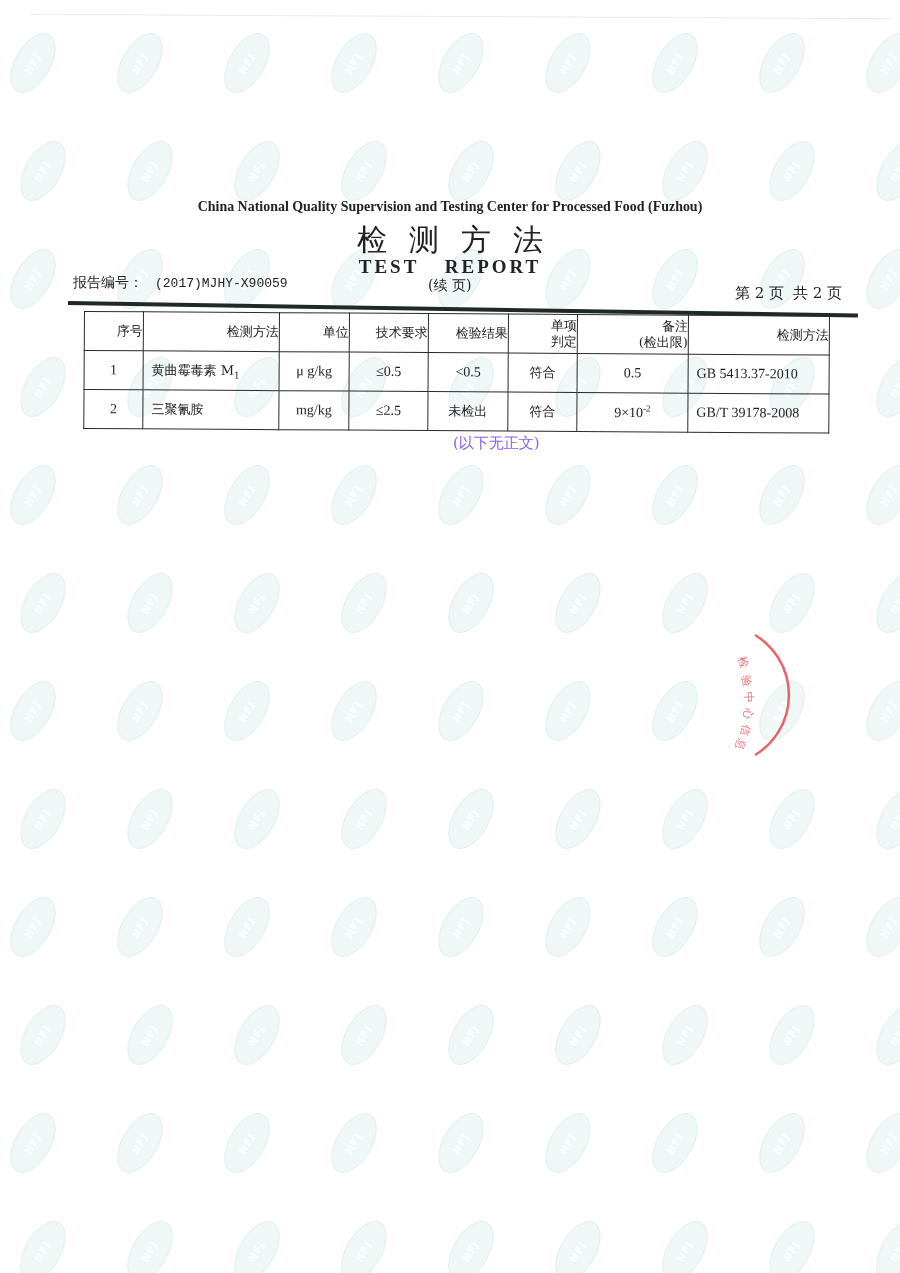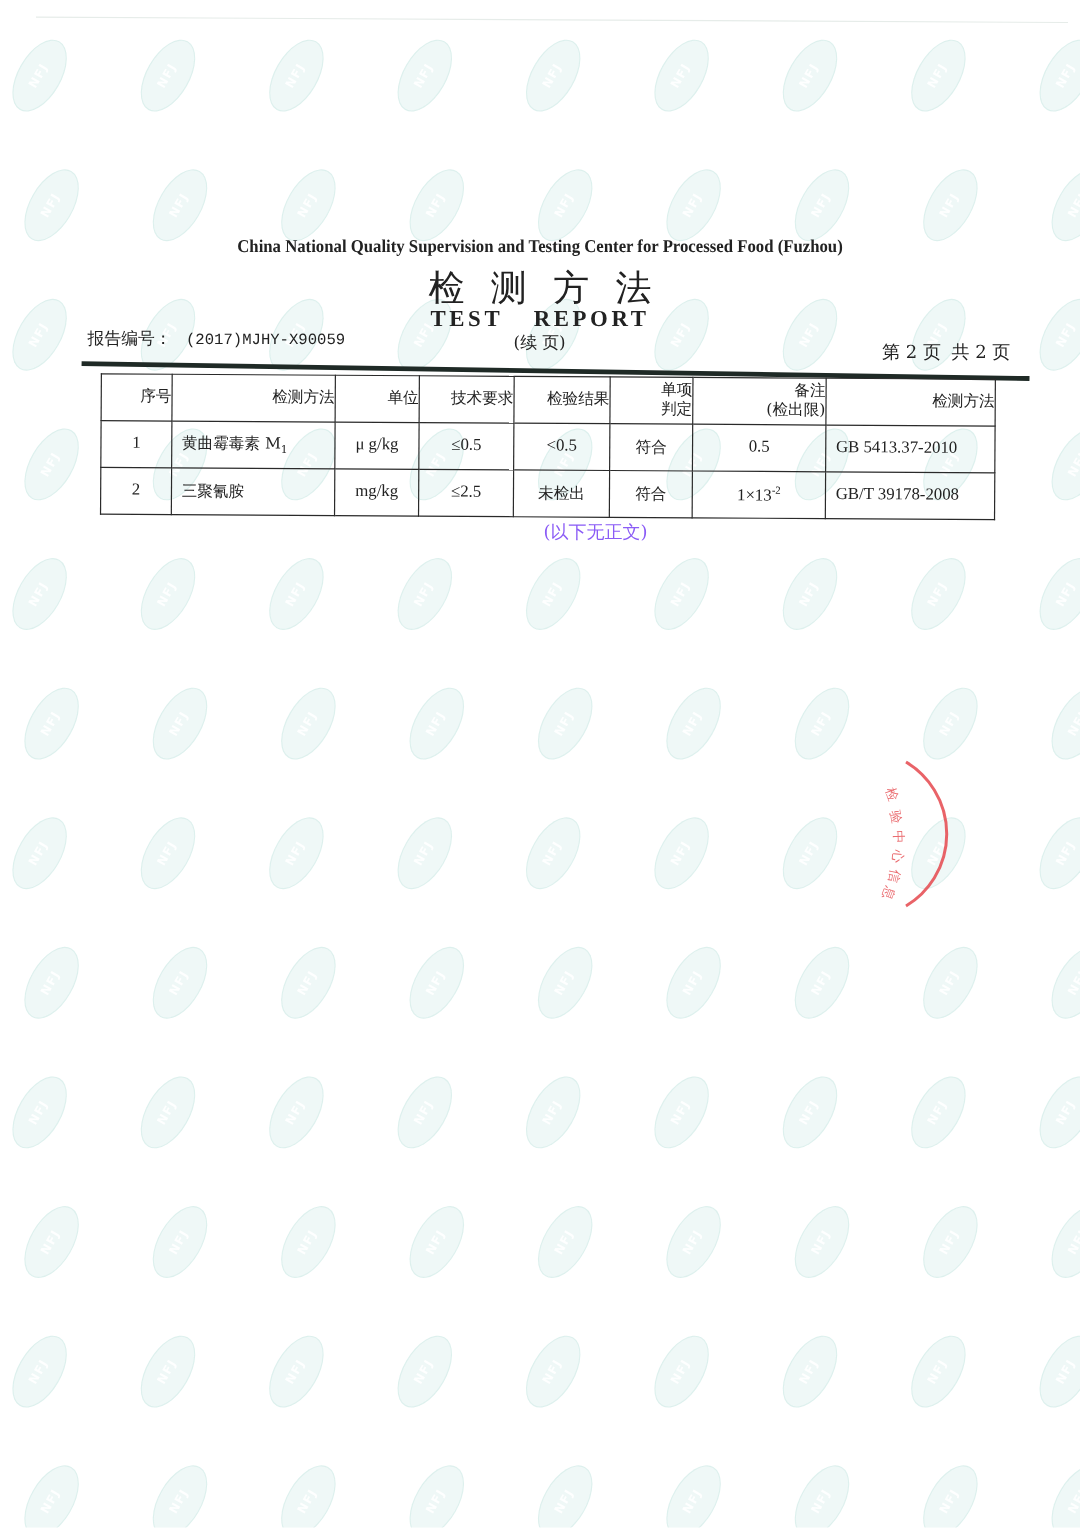--- a/index.html
+++ b/index.html
@@ -488,21 +488,21 @@
           <td class="num left">GB 5413.37-2010</td>
         </tr>
         <tr>
           <td class="num">2</td>
           <td class="left">三聚氰胺</td>
           <td class="num">mg/kg</td>
           <td class="num">≤2.5</td>
           <td>未检出</td>
           <td>符合</td>
           <td class="num">
-            <span>1×13</span><sup>-2</sup>
+            <span>9×10</span><sup>-2</sup>
           </td>
           <td class="num left">GB/T 39178-2008</td>
         </tr>
       </tbody>
     </table>
   </div>
 
   <div class="footnote">(以下无正文)</div>
 
   <svg class="seal" viewBox="0 0 180 130">

